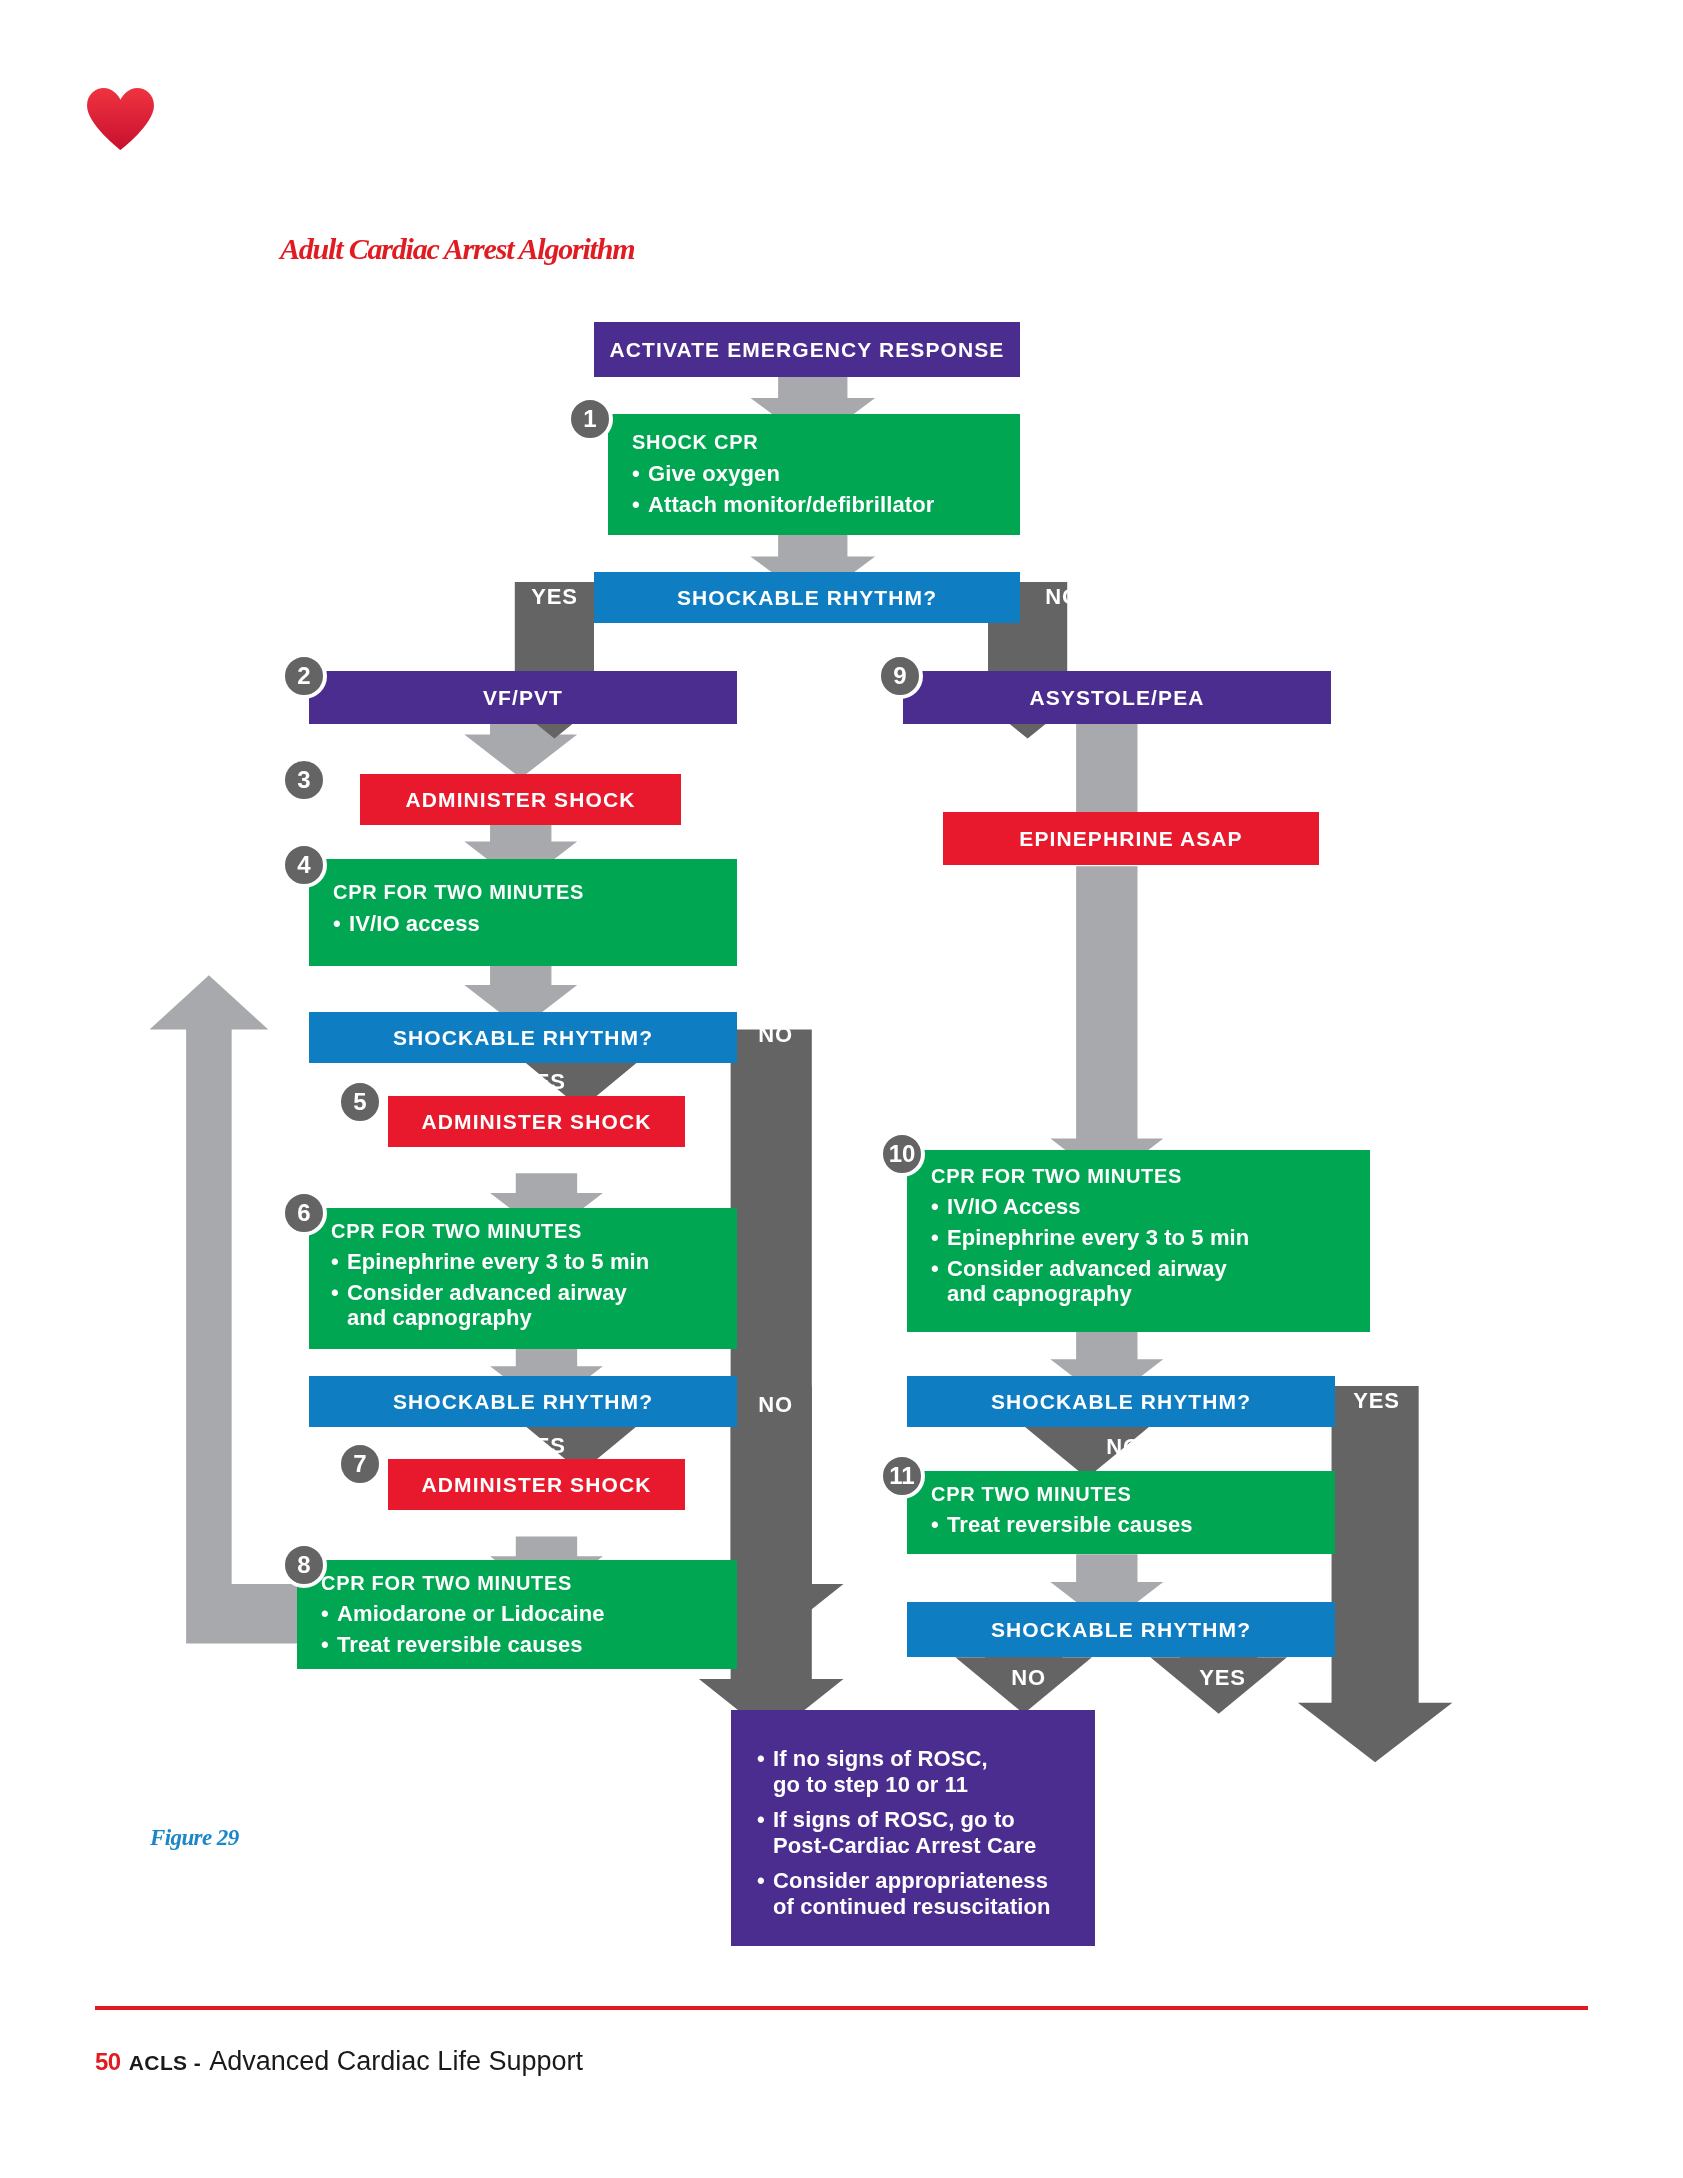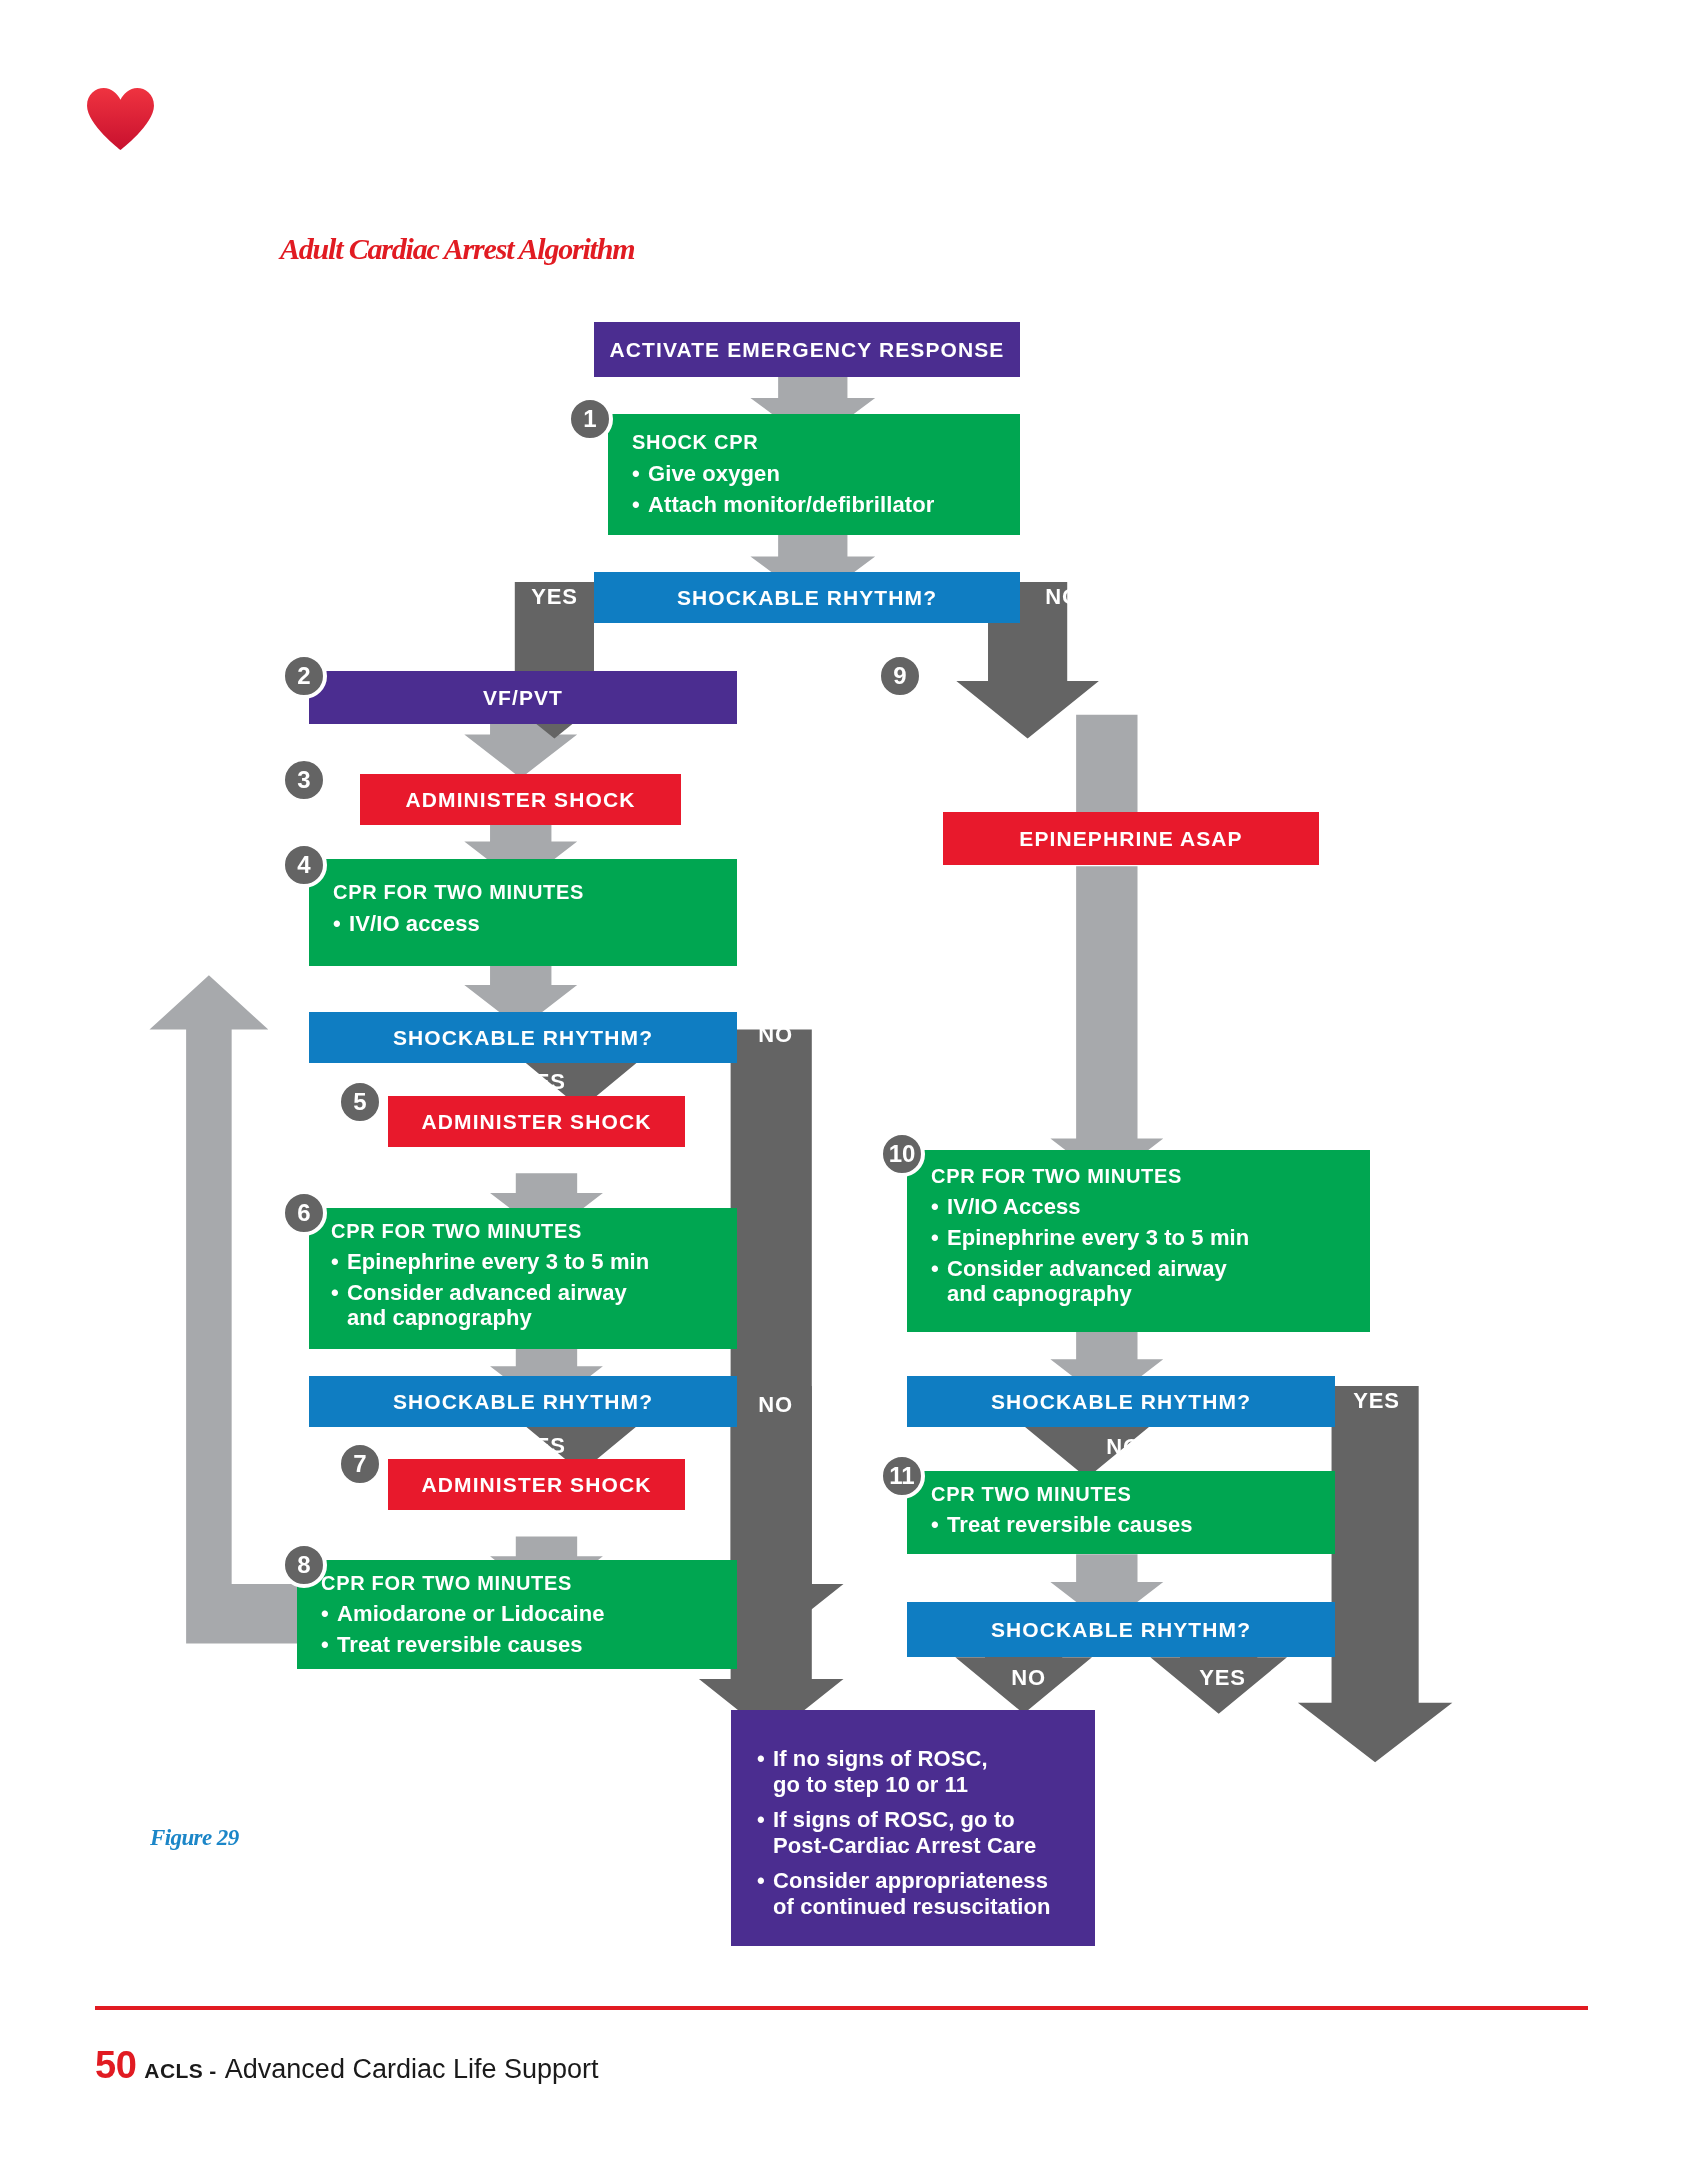--- a/index.html
+++ b/index.html
@@ -24,21 +24,21 @@
   .figure-label{
     position:absolute;left:150px;top:1825px;
     font-family:"Liberation Serif",serif;
     font-style:italic;font-weight:bold;font-size:23px;
     letter-spacing:-0.6px;color:#1b86c8;white-space:nowrap;
   }
 
   
   .footer-rule{position:absolute;left:95px;top:2006px;width:1493px;height:4px;background:#e11b22;}
   .footer-text{position:absolute;left:95px;top:2044px;white-space:nowrap;font-size:29px;color:#1a1a1a;}
-  .footer-text .pg{color:#e11b22;font-weight:bold;font-size:38px;letter-spacing:-0.5px;}
+  .footer-text .pg{color:#e11b22;font-weight:bold;font-size:24px;letter-spacing:-0.5px;}
   .footer-text .acls{font-weight:bold;font-size:21px;letter-spacing:0.4px;}
   .footer-text .sub{font-weight:normal;font-size:27px;}
 
   
   .box{position:absolute;box-sizing:border-box;color:#ffffff;}
   .purple{background:#4b2d90;}
   .green{background:#00a651;}
   .blue{background:#0f7dc2;}
   .red{background:#e8192c;}
   .bcentered{display:flex;align-items:center;justify-content:center;text-align:center;width:100%;height:100%;}
@@ -165,20 +165,25 @@
   <div class="taboverlay" style="left:1023px;top:584px;width:79px;">NO</div>
 
   <div class="step" style="left:281px;top:653px;">2</div>
   <div class="box purple" style="left:309px;top:671px;width:428px;height:53px;">
     <div class="bcentered">
         <span>VF/PVT</span>
       </div>
   </div>
 
   <div class="step" style="left:877px;top:653px;">9</div>
+  <div class="box purple" style="left:903px;top:671px;width:428px;height:53px;">
+    <div class="bcentered">
+        <span>ASYSTOLE/PEA</span>
+      </div>
+  </div>
 
   <div class="step" style="left:281px;top:757px;">3</div>
   <div class="box red" style="left:360px;top:774px;width:321px;height:51px;">
     <div class="bcentered">
         <span>ADMINISTER SHOCK</span>
       </div>
   </div>
 
   <div class="box red" style="left:943px;top:812px;width:376px;height:53px;">
     <div class="bcentered">

